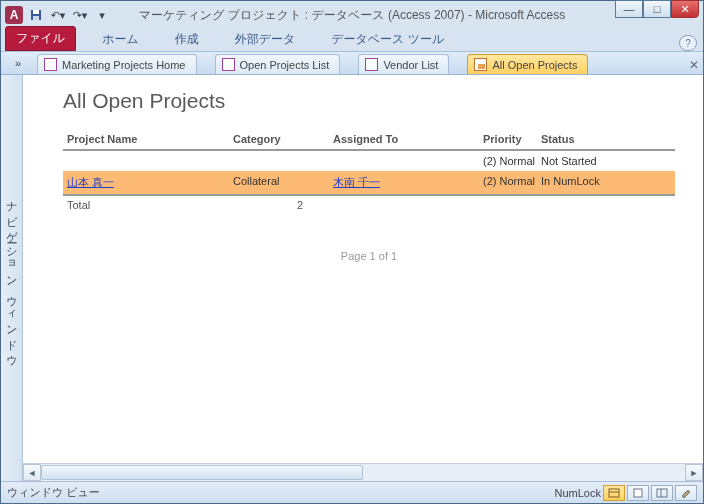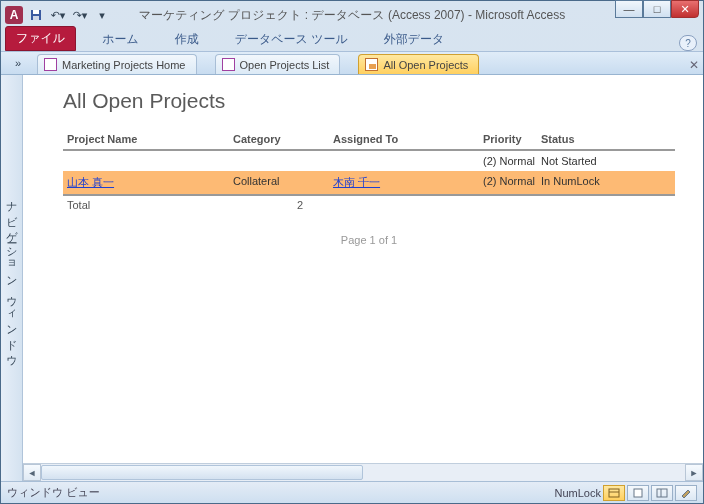--- a/index.html
+++ b/index.html
@@ -44,21 +44,21 @@
 .grid-row { padding: 4px 0; }
 .grid-row.alt { background: #fdba74; }
 .col-name { width: 170px; padding-left: 4px; }
 .col-cat { width: 100px; }
 .col-assign { width: 150px; }
 .col-prio { width: 58px; }
 .col-status { width: 90px; }
 .link { color: #2040d0; text-decoration: underline; cursor: pointer; }
 .total-row { border-top: 2px solid #999; padding: 3px 0; display: flex; color: #555; }
 .total-row .tl { width: 60px; padding-left: 4px; }
-.page-info { text-align: center; color: #999; font-size: 11px; margin-top: 20px; }
+.page-info { text-align: center; color: #999; font-size: 11px; margin-top: 36px; }
 
 .hscroll { height: 18px; background: #eef2f6; border-top: 1px solid #c0cedd; display: flex; align-items: stretch; }
 .hscroll .sbtn { width: 18px; border: 1px solid #b8c6d6; background: linear-gradient(#f6fafe, #e0eaf4); display: flex; align-items: center; justify-content: center; font-size: 9px; color: #567; }
 .hscroll .track { flex: 1; background: #e8eef6; position: relative; }
 .hscroll .thumb { position: absolute; left: 0; top: 1px; bottom: 1px; width: 50%; background: linear-gradient(#f0f6fc, #d4e2f0); border: 1px solid #b0c4da; border-radius: 2px; }
 
 .statusbar { height: 22px; background: linear-gradient(#e4ecf6, #cedff0); border-top: 1px solid #a8bed6; display: flex; align-items: center; font-size: 11px; color: #445; padding: 0 6px; }
 .statusbar .spacer { flex: 1; }
 .statusbar .view-btn { width: 22px; height: 16px; border: 1px solid #9ab0c8; margin-left: 2px; background: linear-gradient(#f4f8fc, #dce8f4); display: flex; align-items: center; justify-content: center; }
 .statusbar .view-btn.active { background: linear-gradient(#ffe8a0, #ffd060); border-color: #d0a030; }
@@ -87,34 +87,38 @@
       <div class="win-btn">—</div>
       <div class="win-btn">□</div>
       <div class="win-btn close">✕</div>
     </div>
   </div>
 
   <div class="ribbon-tabs">
     <div class="ribbon-tab file">ファイル</div>
     <div class="ribbon-tab">ホーム</div>
     <div class="ribbon-tab">作成</div>
+    <div class="ribbon-tab">外部データ</div>
     <div class="ribbon-tab">データベース ツール</div>
-    <div class="ribbon-tab">外部データ</div>
     <div class="ribbon-collapse">?</div>
   </div>
 
   <div class="tabstrip">
     <div class="nav-toggle">»</div>
     <div class="doc-tab">
       <span class="ticon ticon-form"></span>
       <span>Marketing Projects Home</span>
     </div>
     <div class="doc-tab">
       <span class="ticon ticon-form"></span>
       <span>Open Projects List</span>
+    </div>
+    <div class="doc-tab">
+      <span class="ticon ticon-form"></span>
+      <span>Vendor List</span>
     </div>
     <div class="doc-tab active">
       <span class="ticon ticon-report"></span>
       <span>All Open Projects</span>
     </div>
     <div class="close-tab">✕</div>
   </div>
 
   <div class="client">
     <div class="nav-pane">

